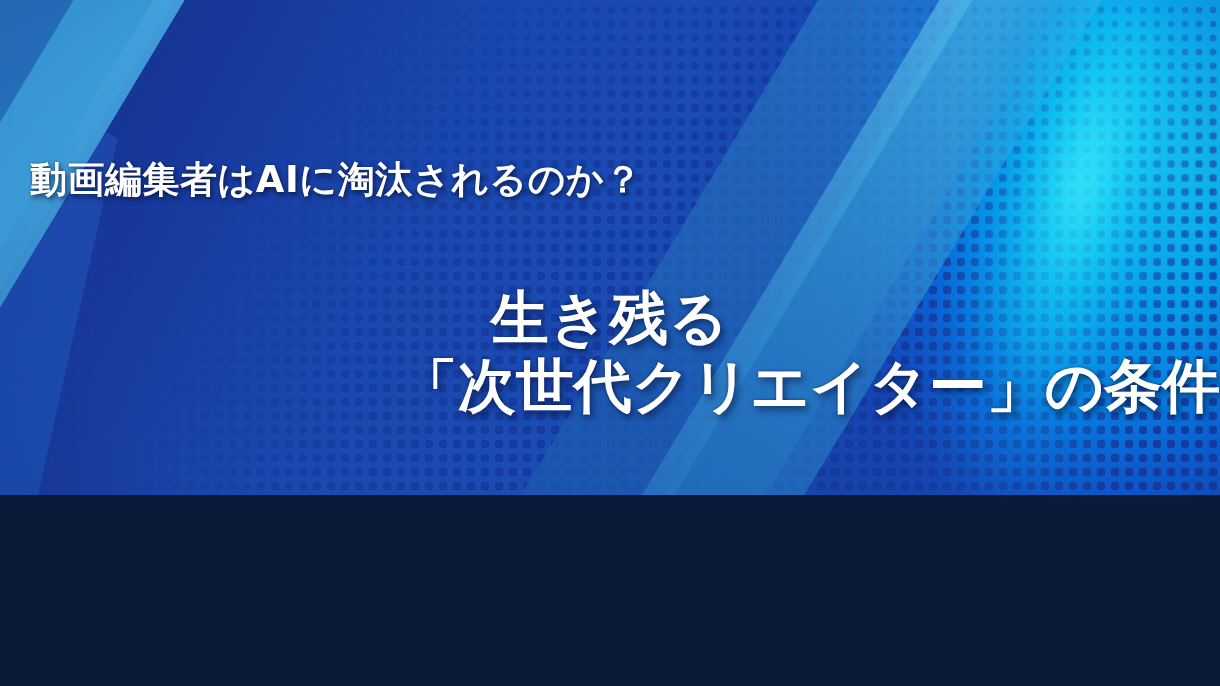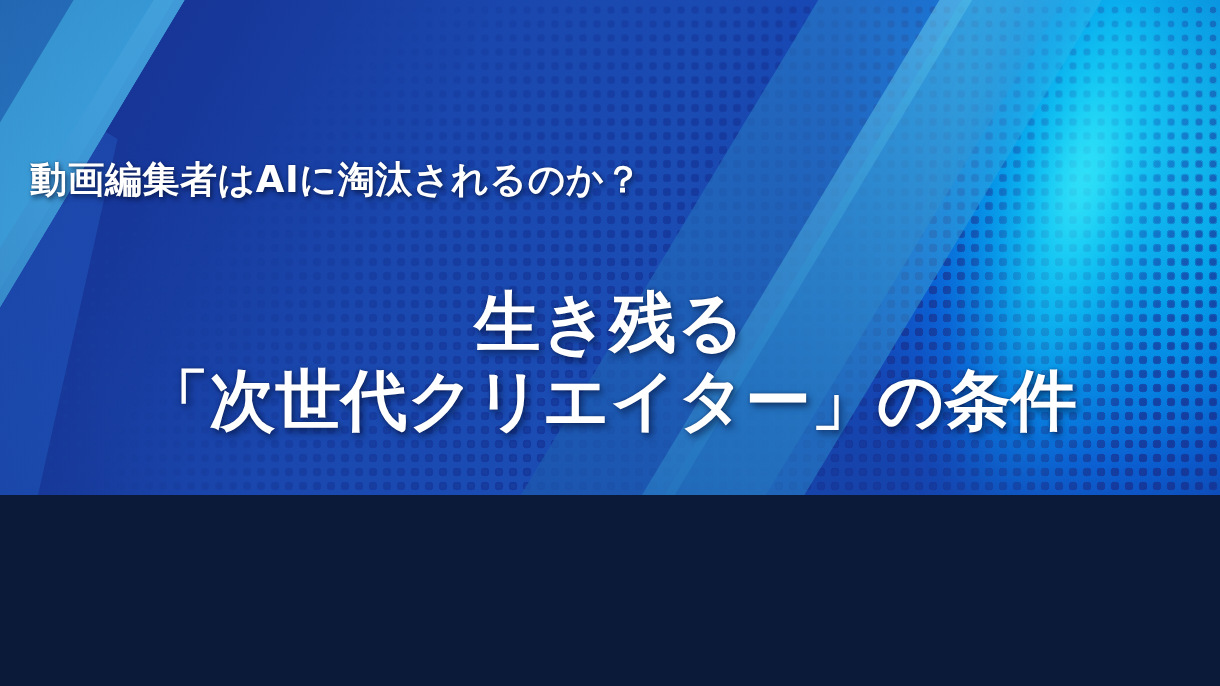--- a/index.html
+++ b/index.html
@@ -160,28 +160,28 @@
     text-shadow:2px 3px 5px rgba(4,14,48,.62), 0 0 2px rgba(4,14,48,.5);
   }
 
   .title{
     position:absolute;
     left:0;
     right:0;
     top:284px;
     text-align:center;
     color:#ffffff;
-    font-size:66px;
+    font-size:58px;
     font-weight:bold;
     line-height:1.18;
     letter-spacing:1px;
     text-shadow:3px 4px 7px rgba(4,14,48,.55), 0 0 3px rgba(4,14,48,.45);
   }
   .title .line{display:block;white-space:nowrap;}
-  .title .line2{letter-spacing:0px;}
+  .title .line2{letter-spacing:0px;text-align:right;}
 </style>
 </head>
 <body>
 
 <div id="stage">
 
   <div class="layer bg-base"></div>
 
   <div class="layer halftone-big"></div>
   <div class="layer halftone-mid"></div>

